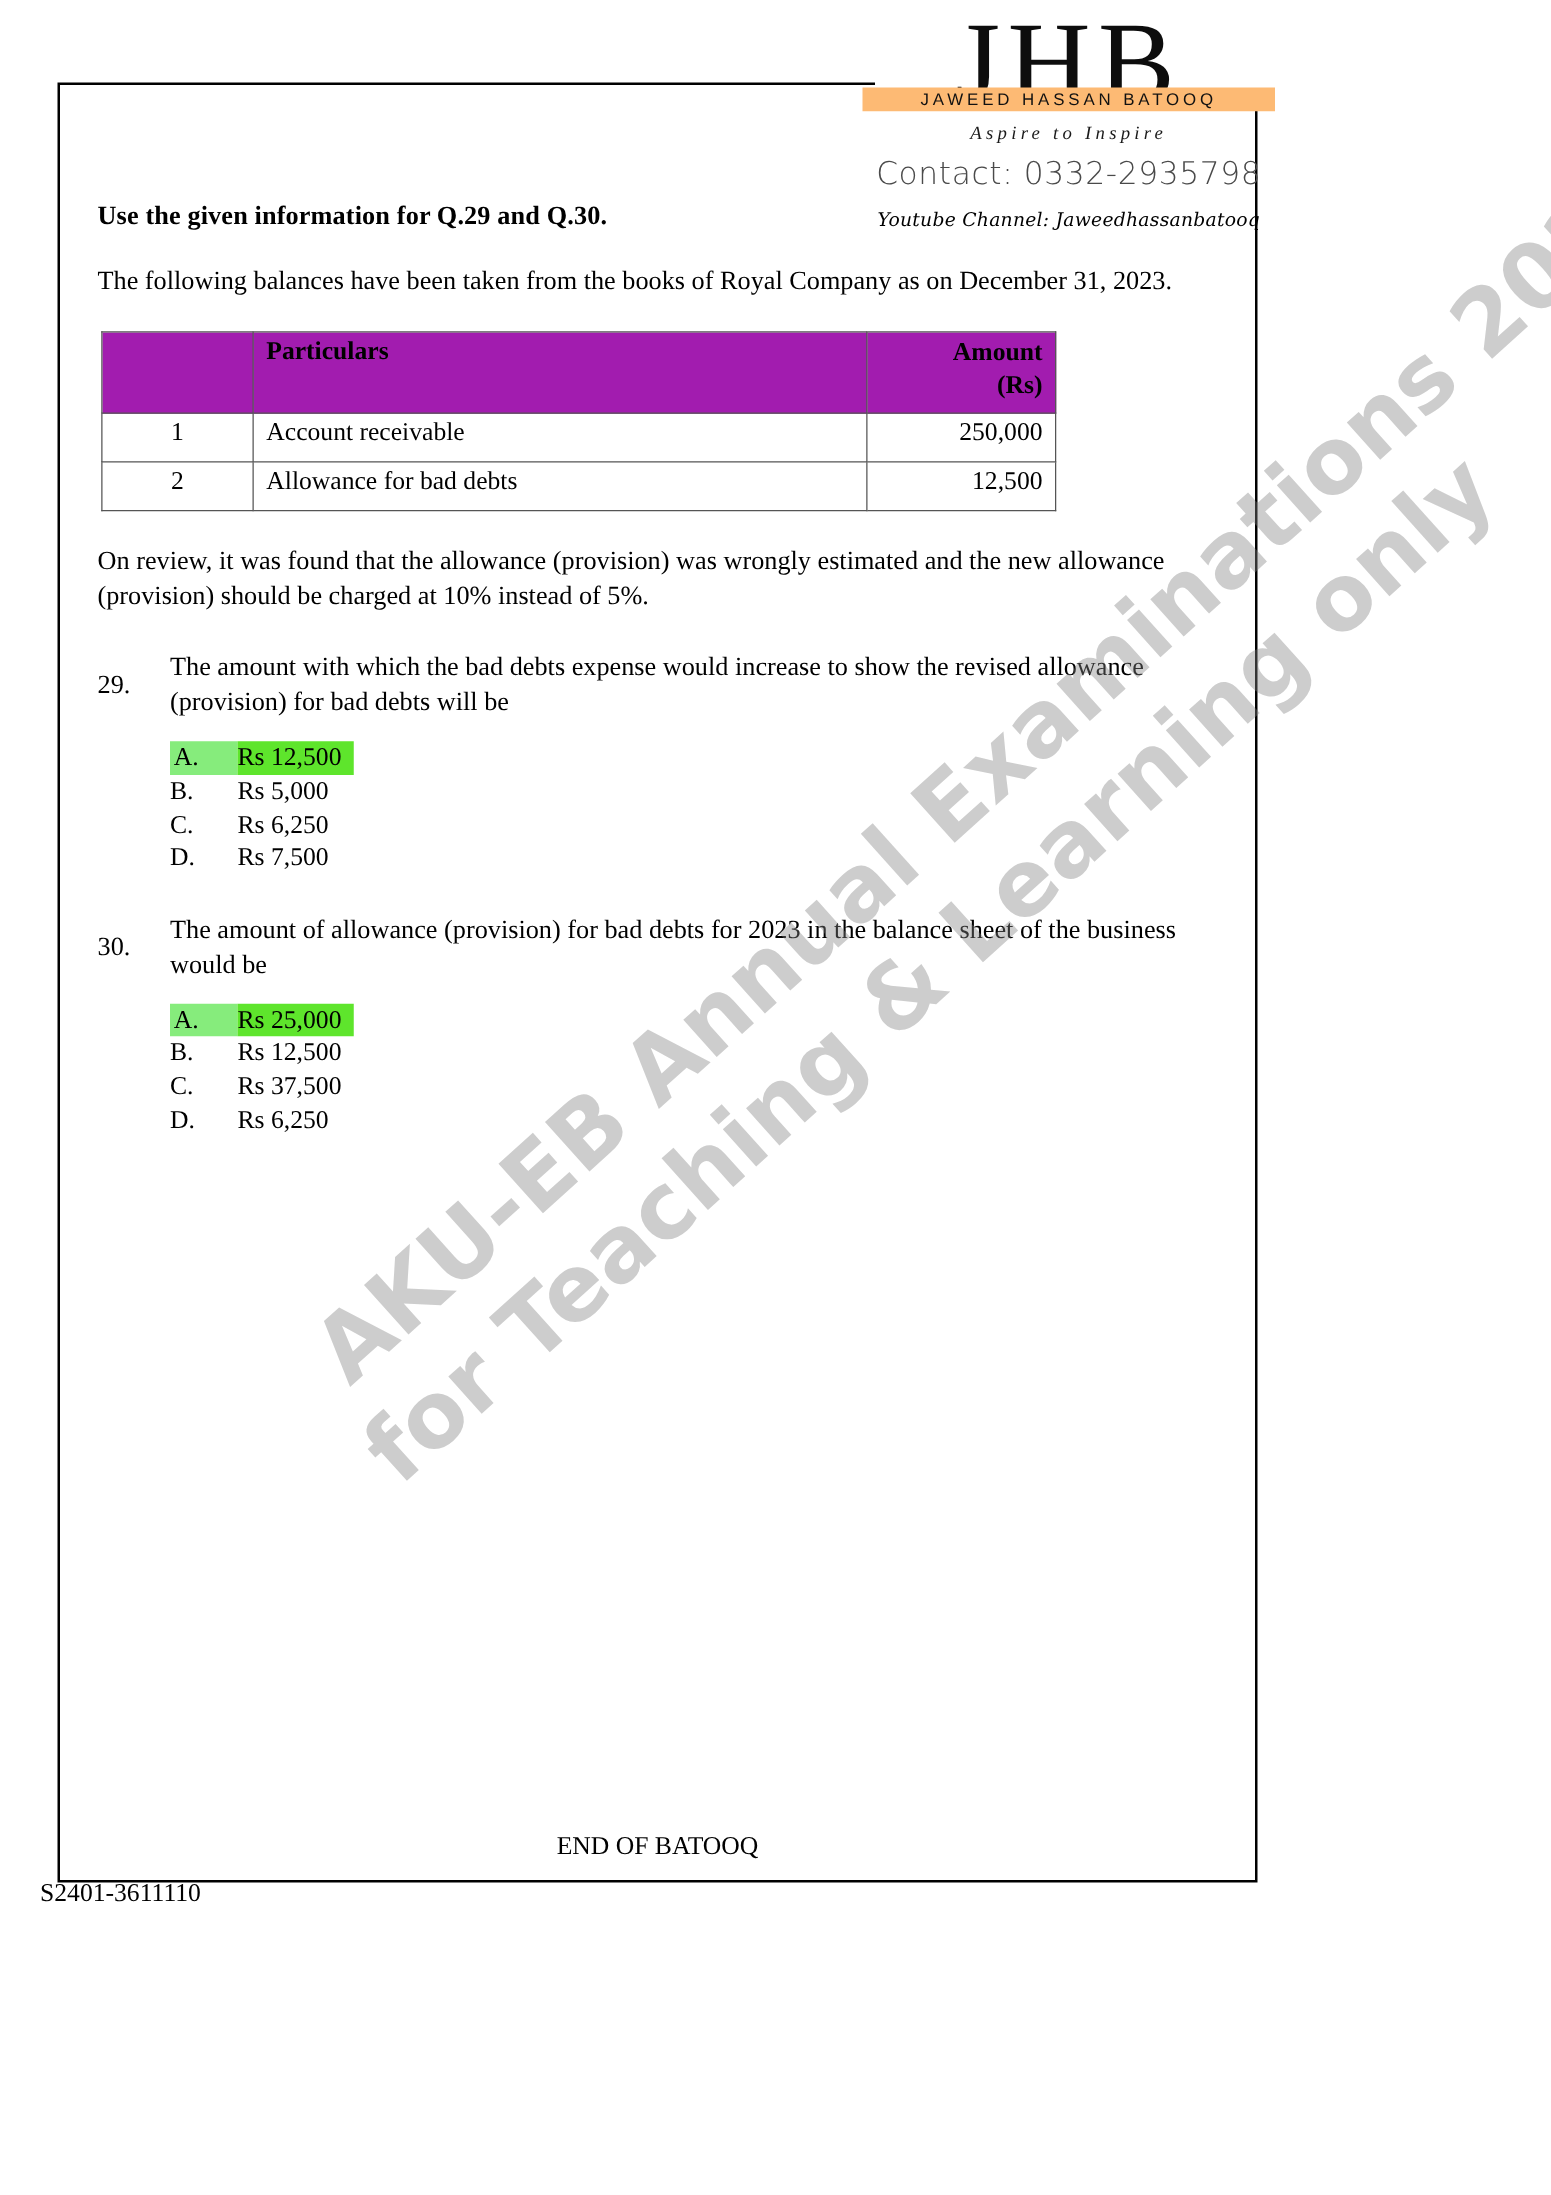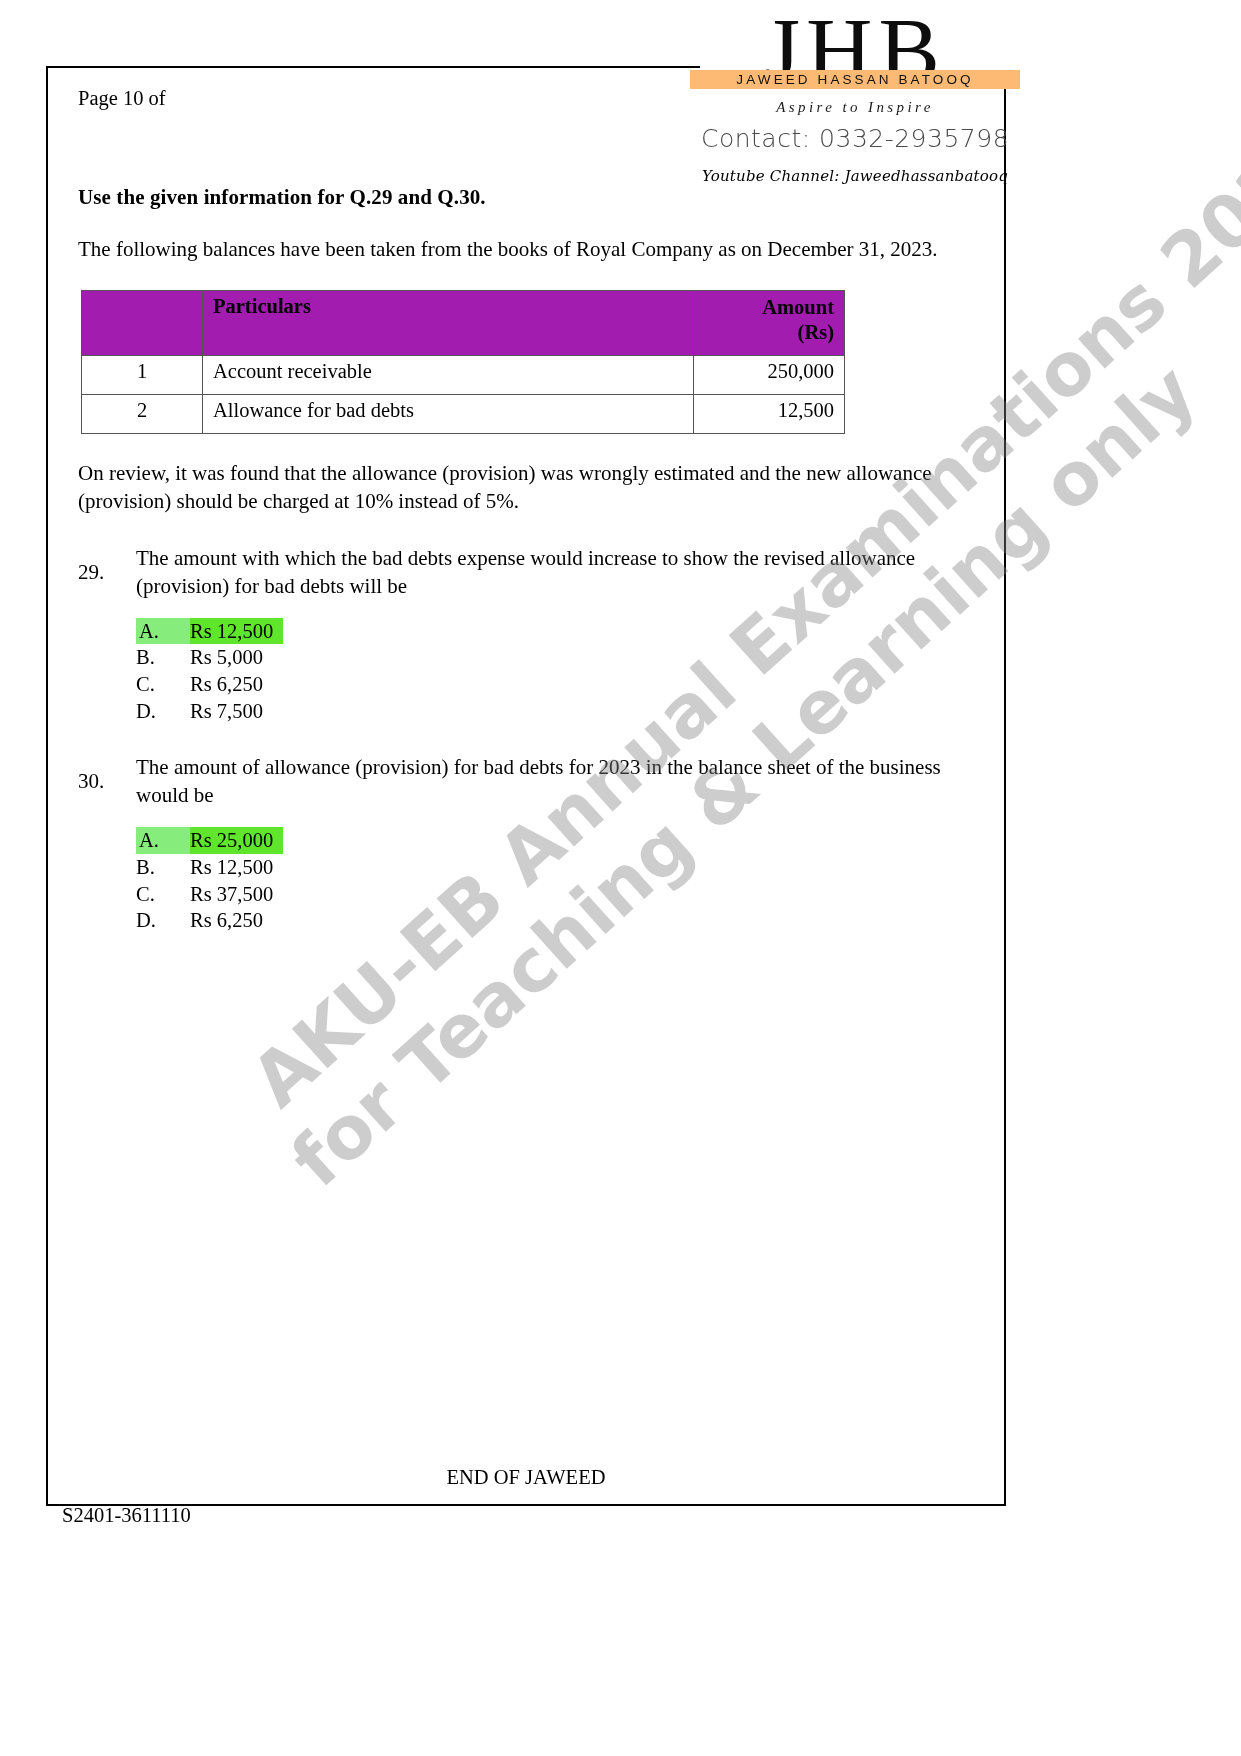--- a/index.html
+++ b/index.html
@@ -221,21 +221,21 @@
     position: absolute;
     left: 46px;
     top: 1466px;
     width: 960px;
     text-align: center;
     font-size: 20.5px;
     z-index: 3;
   }
   .doc-code {
     position: absolute;
-    left: 62px;
+    left: 32px;
     top: 1504px;
     font-size: 20.5px;
     z-index: 3;
   }
 </style>
 </head>
 <body>
 
 <div class="page">
 
@@ -250,21 +250,20 @@
     <div class="logo-youtube">Youtube Channel: Jaweedhassanbatooq</div>
   </div>
 
   <div class="watermark">
     <div class="wm-text wm-1">AKU-EB Annual Examinations 2024</div>
     <div class="wm-text wm-2">for Teaching &amp; Learning only</div>
   </div>
 
   <div class="content">
 
-    <div class="page-no">Page 10 of</div>
 
     <div class="lead-bold">Use the given information for Q.29 and Q.30.</div>
 
     <div class="para">The following balances have been taken from the books of Royal Company as on December 31, 2023.</div>
 
     <table class="balances">
       <thead>
         <tr>
           <th class="col-idx"></th>
           <th class="col-part">Particulars</th>
@@ -335,16 +334,16 @@
         </div>
         <div class="opt">
           <span class="lbl">D.</span>
           <span class="val">Rs 6,250</span>
         </div>
       </div>
     </div>
 
   </div>
 
-  <div class="end-of-paper">END OF JAWEED</div>
+  <div class="end-of-paper">END OF BATOOQ</div>
   <div class="doc-code">S2401-3611110</div>
 
 </div>
 
 </body></html>

